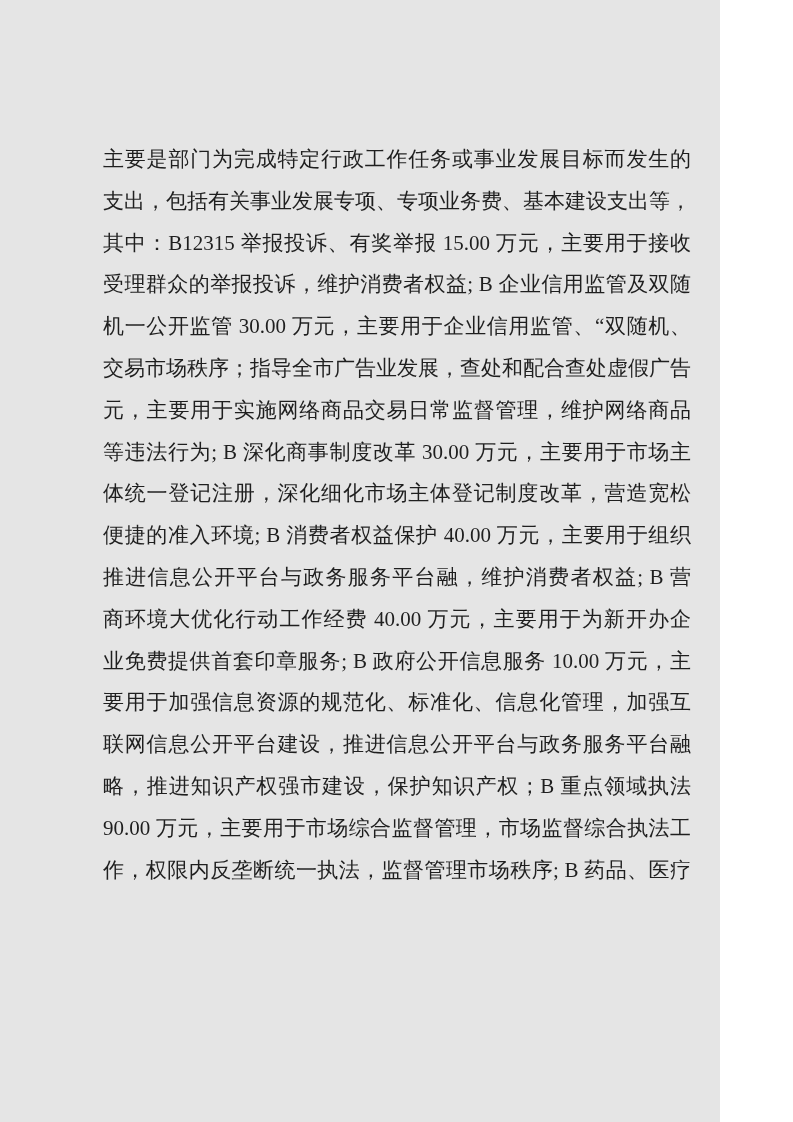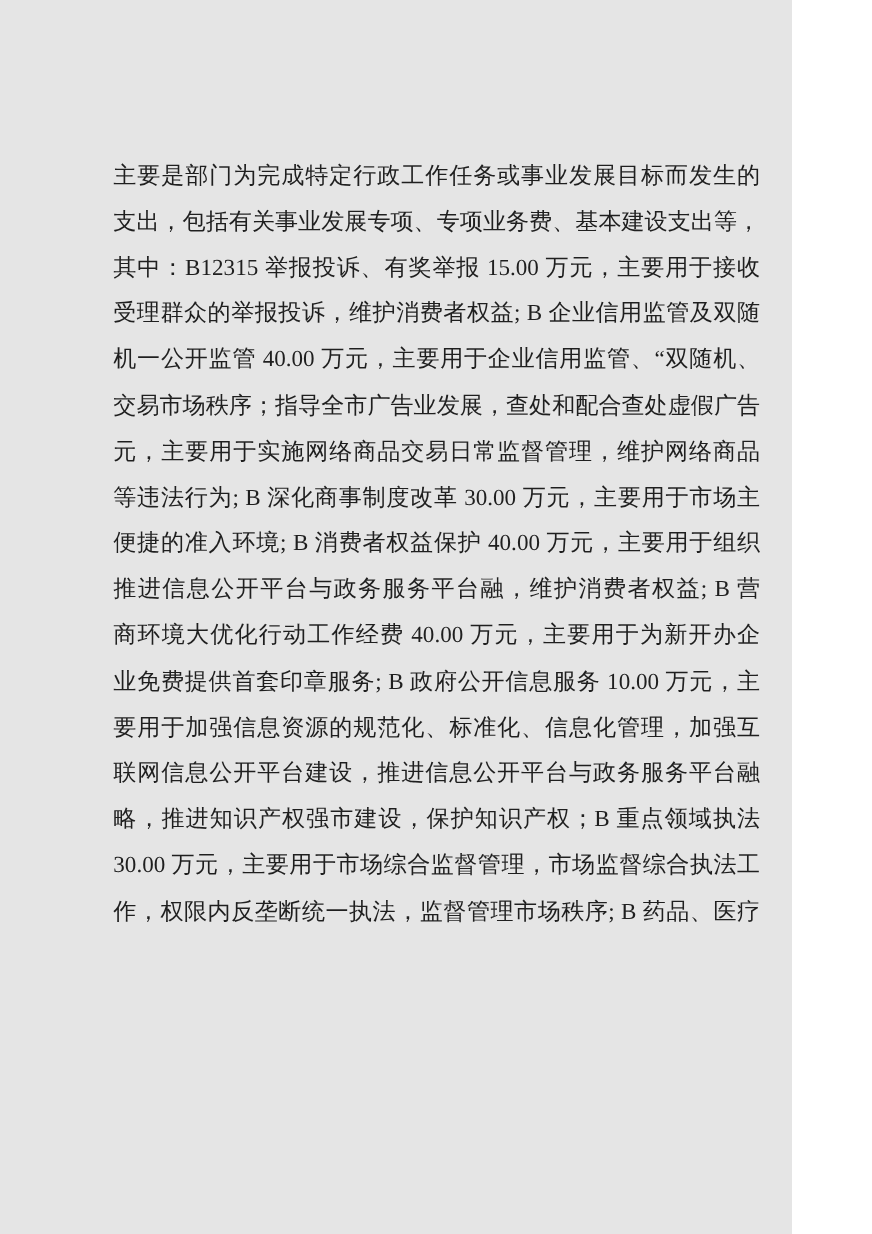--- a/index.html
+++ b/index.html
@@ -33,27 +33,28 @@
 </style>
 </head>
 <body>
 
 <div class="page">
   <div class="body-text">
       <div class="text-line">主要是部门为完成特定行政工作任务或事业发展目标而发生的</div>
       <div class="text-line">支出，包括有关事业发展专项、专项业务费、基本建设支出等，</div>
       <div class="text-line">其中：B12315 举报投诉、有奖举报 15.00 万元，主要用于接收</div>
       <div class="text-line">受理群众的举报投诉，维护消费者权益; B 企业信用监管及双随</div>
-      <div class="text-line">机一公开监管 40.00 万元，主要用于企业信用监管、“双随机、</div>
+      <div class="text-line">机一公开监管 30.00 万元，主要用于企业信用监管、“双随机、</div>
       <div class="text-line">交易市场秩序；指导全市广告业发展，查处和配合查处虚假广告</div>
       <div class="text-line">元，主要用于实施网络商品交易日常监督管理，维护网络商品</div>
       <div class="text-line">等违法行为; B 深化商事制度改革 30.00 万元，主要用于市场主</div>
+      <div class="text-line">体统一登记注册，深化细化市场主体登记制度改革，营造宽松</div>
       <div class="text-line">便捷的准入环境; B 消费者权益保护 40.00 万元，主要用于组织</div>
       <div class="text-line">推进信息公开平台与政务服务平台融，维护消费者权益; B 营</div>
       <div class="text-line">商环境大优化行动工作经费 40.00 万元，主要用于为新开办企</div>
       <div class="text-line">业免费提供首套印章服务; B 政府公开信息服务 10.00 万元，主</div>
       <div class="text-line">要用于加强信息资源的规范化、标准化、信息化管理，加强互</div>
       <div class="text-line">联网信息公开平台建设，推进信息公开平台与政务服务平台融</div>
       <div class="text-line">略，推进知识产权强市建设，保护知识产权；B 重点领域执法</div>
-      <div class="text-line">30.00 万元，主要用于市场综合监督管理，市场监督综合执法工</div>
+      <div class="text-line">90.00 万元，主要用于市场综合监督管理，市场监督综合执法工</div>
       <div class="text-line">作，权限内反垄断统一执法，监督管理市场秩序; B 药品、医疗</div>
     </div>
 </div>
 
 </body></html>

